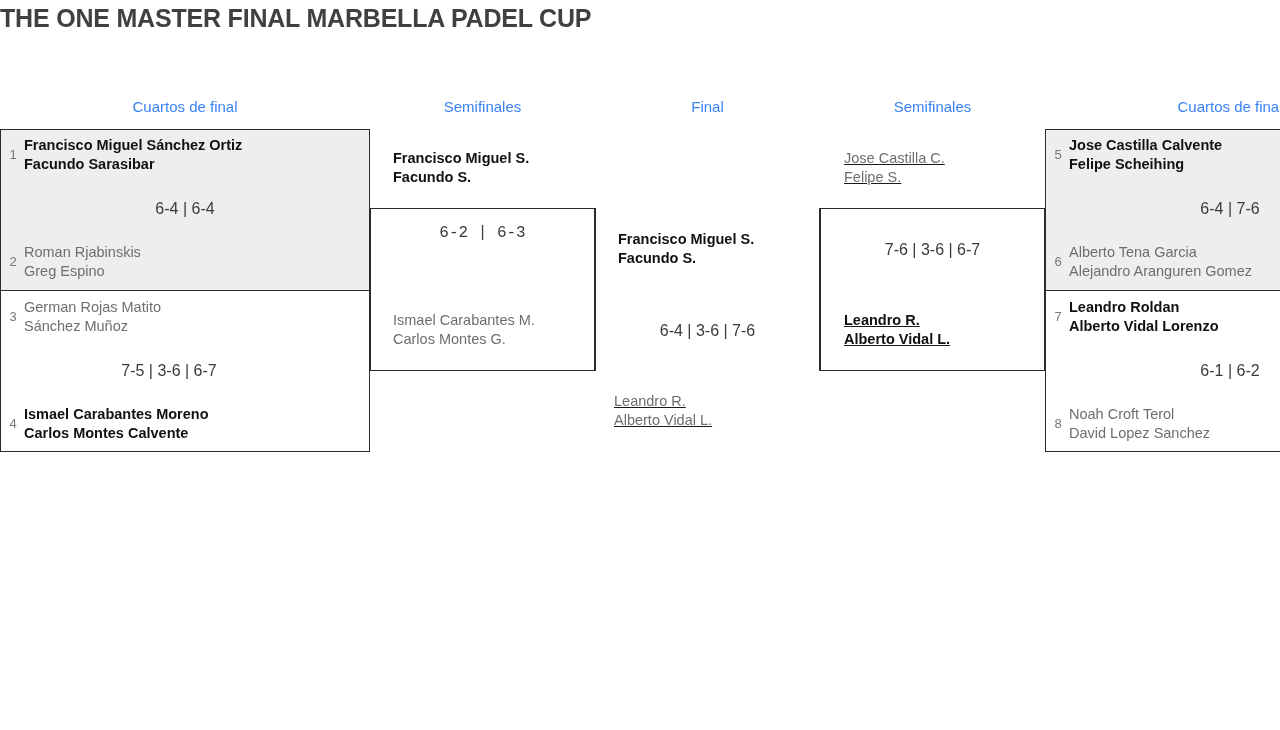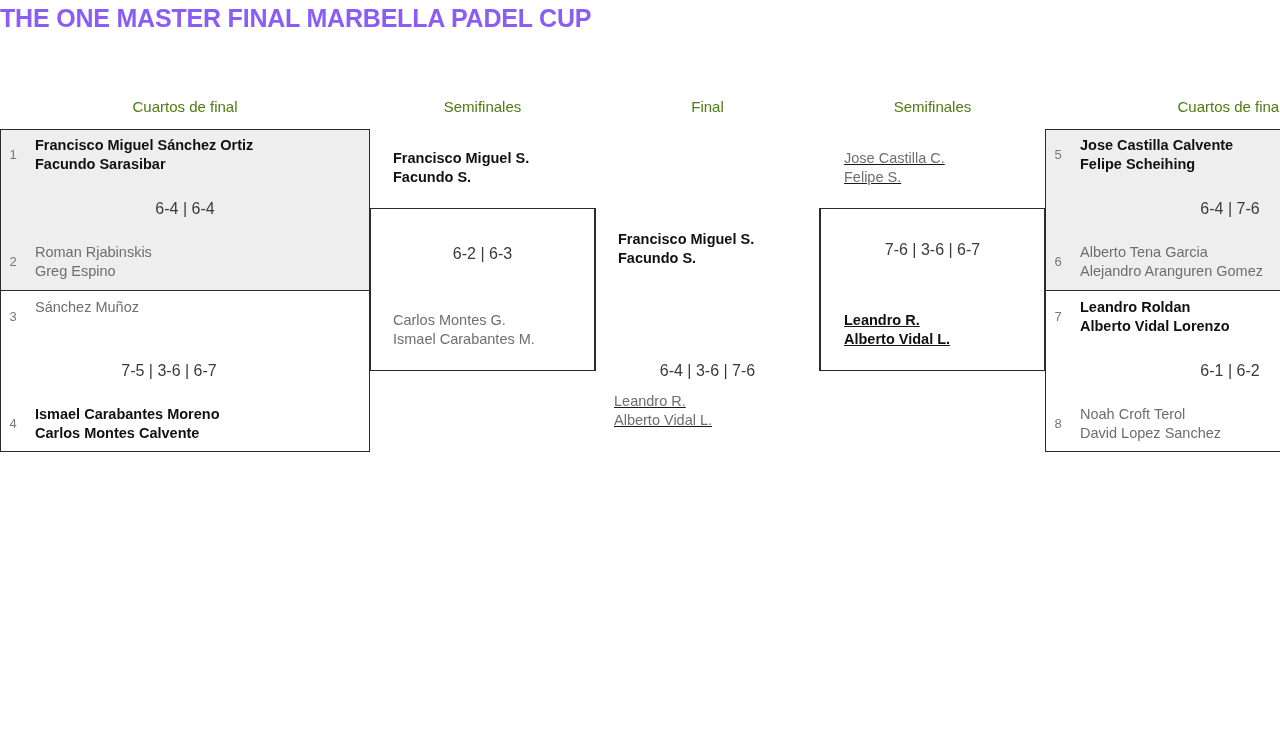--- a/index.html
+++ b/index.html
@@ -27,21 +27,21 @@
 
   .title-block {
     position: absolute;
     left: 0; top: 2px;
   }
 
   .title-line1 {
     font-size: 25px;
     font-weight: bold;
     line-height: 32px;
-    color: #8b5cf6;
+    color: #404040;
     white-space: nowrap;
     letter-spacing: -0.2px;
   }
 
   .title-line2 {
     font-size: 23px;
     font-weight: bold;
     line-height: 32px;
     color: #111111;
     white-space: nowrap;
@@ -57,21 +57,21 @@
     height: 64px;
   }
   .logo svg { display: block; }
 
   
   .col-header {
     position: absolute;
     top: 96px;
     font-size: 15px;
     font-weight: 500;
-    color: #4d7c0f;
+    color: #3b82f6;
     text-align: center;
     white-space: nowrap;
     line-height: 22px;
   }
   .ch-qf-left   { left: 0px;    width: 370px; }
   .ch-sf-left   { left: 370px;  width: 225px; }
   .ch-final     { left: 595px;  width: 225px; }
   .ch-sf-right  { left: 820px;  width: 225px; }
   .ch-qf-right  { left: 1045px; width: 370px; text-align: center; }
 
@@ -121,21 +121,21 @@
   }
   .team .names { display: block; }
   .team .nm { display: block; }
 
   .team.winner .nm { font-weight: bold; color: #111111; }
   .team.loser  .nm { font-weight: normal; color: #6e6e6e; }
 
   
   .team.left  { text-align: left; }
   .team.left .seed { left: 0px; top: 9px; }
-  .team.left .names { margin-left: 31px; }
+  .team.left .names { margin-left: 20px; }
 
   
   .team.right { text-align: left; text-decoration: underline; }
   .team.right .names { margin-left: 24px; }
 
   
   .team.noseed .names { margin-left: 16px; }
 
   
   .score {
@@ -155,26 +155,26 @@
   .s-qf1  { left: 0px;   top: 199px; width: 370px; text-align: center; }
 
   
   .t-qf2a { left: 4px;   top: 298px; width: 360px; }
   .t-qf2b { left: 4px;   top: 405px; width: 360px; }
   .s-qf2  { left: 0px;   top: 361px; width: 338px; text-align: center; }
 
   
   .t-sfl-a { left: 377px; top: 149px; width: 215px; }
   .t-sfl-b { left: 377px; top: 311px; width: 215px; }
-  .s-sfl   { left: 370px; top: 244px; width: 225px; text-align: center; }
+  .s-sfl   { left: 370px; top: 224px; width: 225px; text-align: center; font-family: Liberation Mono, monospace; }
 
   
   .t-fin-a { left: 602px; top: 230px; width: 215px; }
   .t-fin-b { left: 598px; top: 392px; width: 215px; text-align: right; }
-  .s-fin   { left: 595px; top: 321px; width: 225px; text-align: center; margin-top: 40px; }
+  .s-fin   { left: 595px; top: 321px; width: 225px; text-align: center; }
 
   
   .t-sfr-a { left: 828px; top: 149px; width: 210px; text-align: right; }
   .t-sfr-b { left: 828px; top: 311px; width: 210px; text-align: right; }
   .s-sfr   { left: 820px; top: 240px; width: 225px; text-align: center; }
 
   
   .t-qf5  { left: 1049px; top: 136px; width: 360px; }
   .t-qf6  { left: 1049px; top: 243px; width: 360px; }
   .s-qf5  { left: 1045px; top: 199px; width: 370px; text-align: center; }
@@ -221,20 +221,21 @@
   <span class="seed">2</span>
   <span class="names">
     <span class="nm">Roman Rjabinskis</span>
     <span class="nm">Greg Espino</span>
   </span>
 </div>
 
 <div class="team left loser t-qf2a">
   <span class="seed">3</span>
   <span class="names">
+    <span class="nm">German Rojas Matito</span>
     <span class="nm">Sánchez Muñoz</span>
   </span>
 </div>
 <div class="score center-left s-qf2">7-5 | 3-6 | 6-7</div>
 <div class="team left winner t-qf2b">
   <span class="seed">4</span>
   <span class="names">
     <span class="nm">Ismael Carabantes Moreno</span>
     <span class="nm">Carlos Montes Calvente</span>
   </span>
@@ -242,22 +243,22 @@
 
 <div class="team left winner noseed t-sfl-a">
   <span class="names">
     <span class="nm">Francisco Miguel S.</span>
     <span class="nm">Facundo S.</span>
   </span>
 </div>
 <div class="score center-left s-sfl">6-2 | 6-3</div>
 <div class="team left loser noseed t-sfl-b">
   <span class="names">
+    <span class="nm">Ismael Carabantes M.</span>
     <span class="nm">Carlos Montes G.</span>
-    <span class="nm">Ismael Carabantes M.</span>
   </span>
 </div>
 
 <div class="team left winner noseed t-fin-a">
   <span class="names">
     <span class="nm">Francisco Miguel S.</span>
     <span class="nm">Facundo S.</span>
   </span>
 </div>
 <div class="score center-left s-fin">6-4 | 3-6 | 7-6</div>

